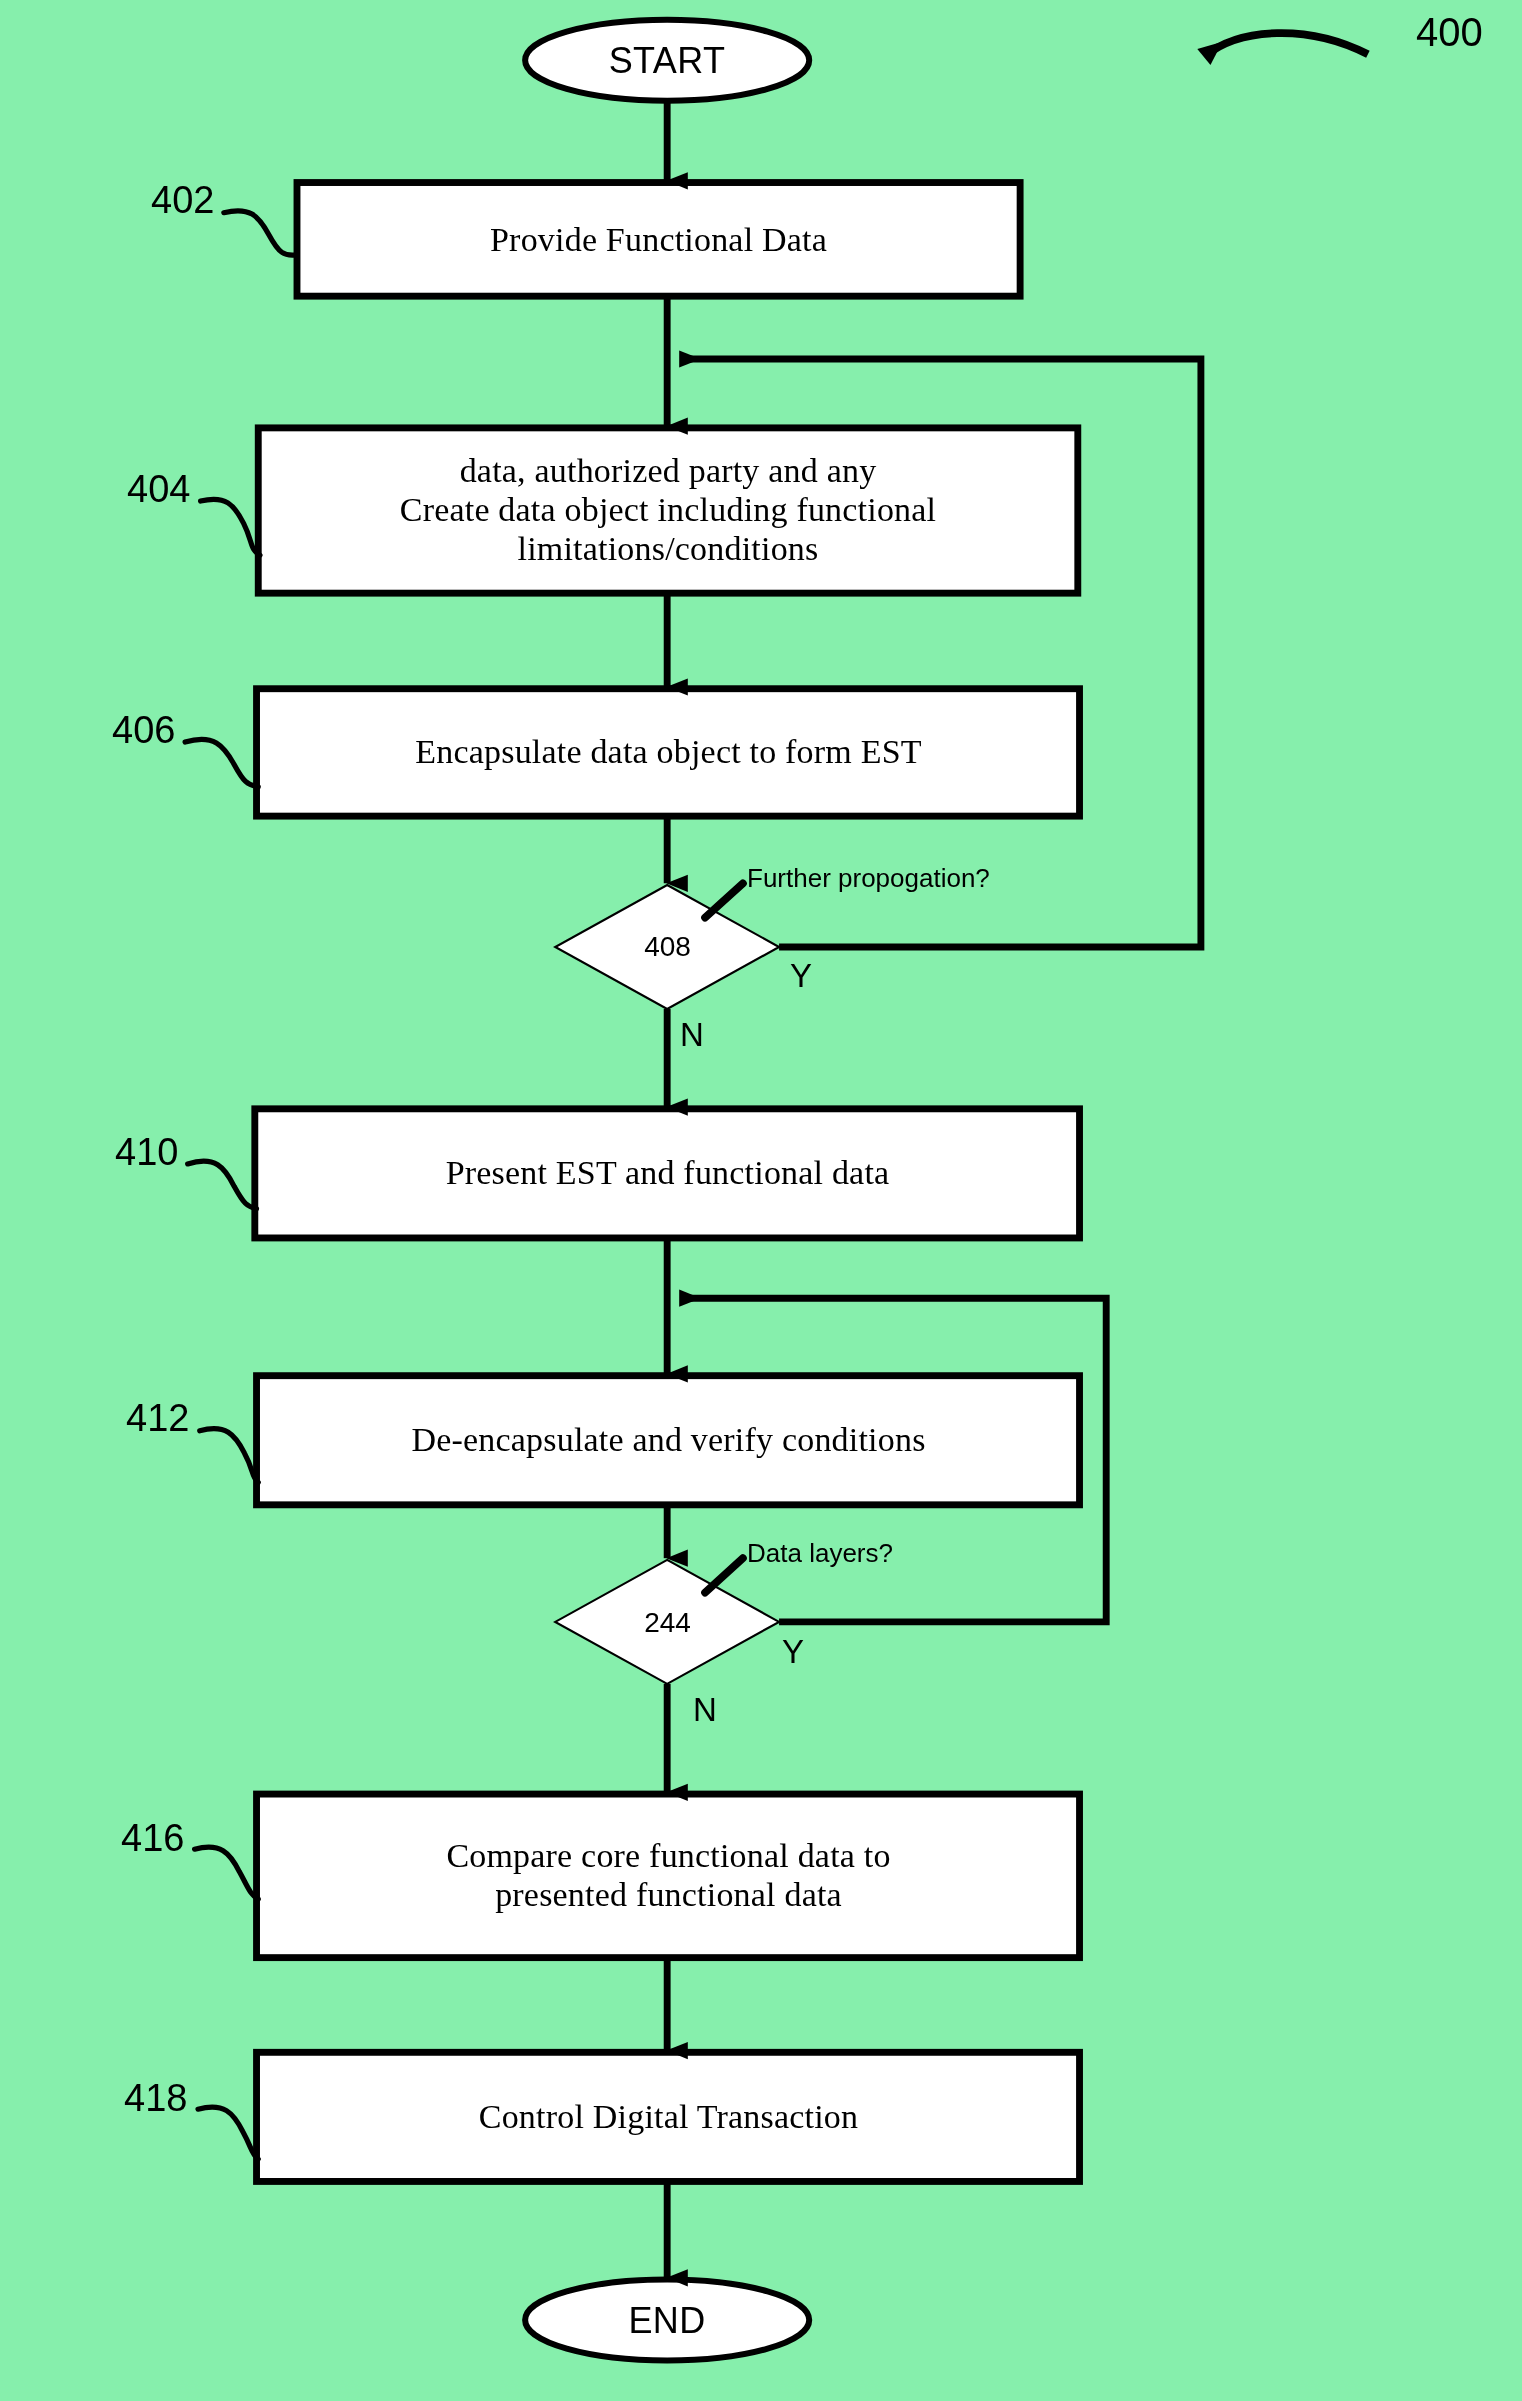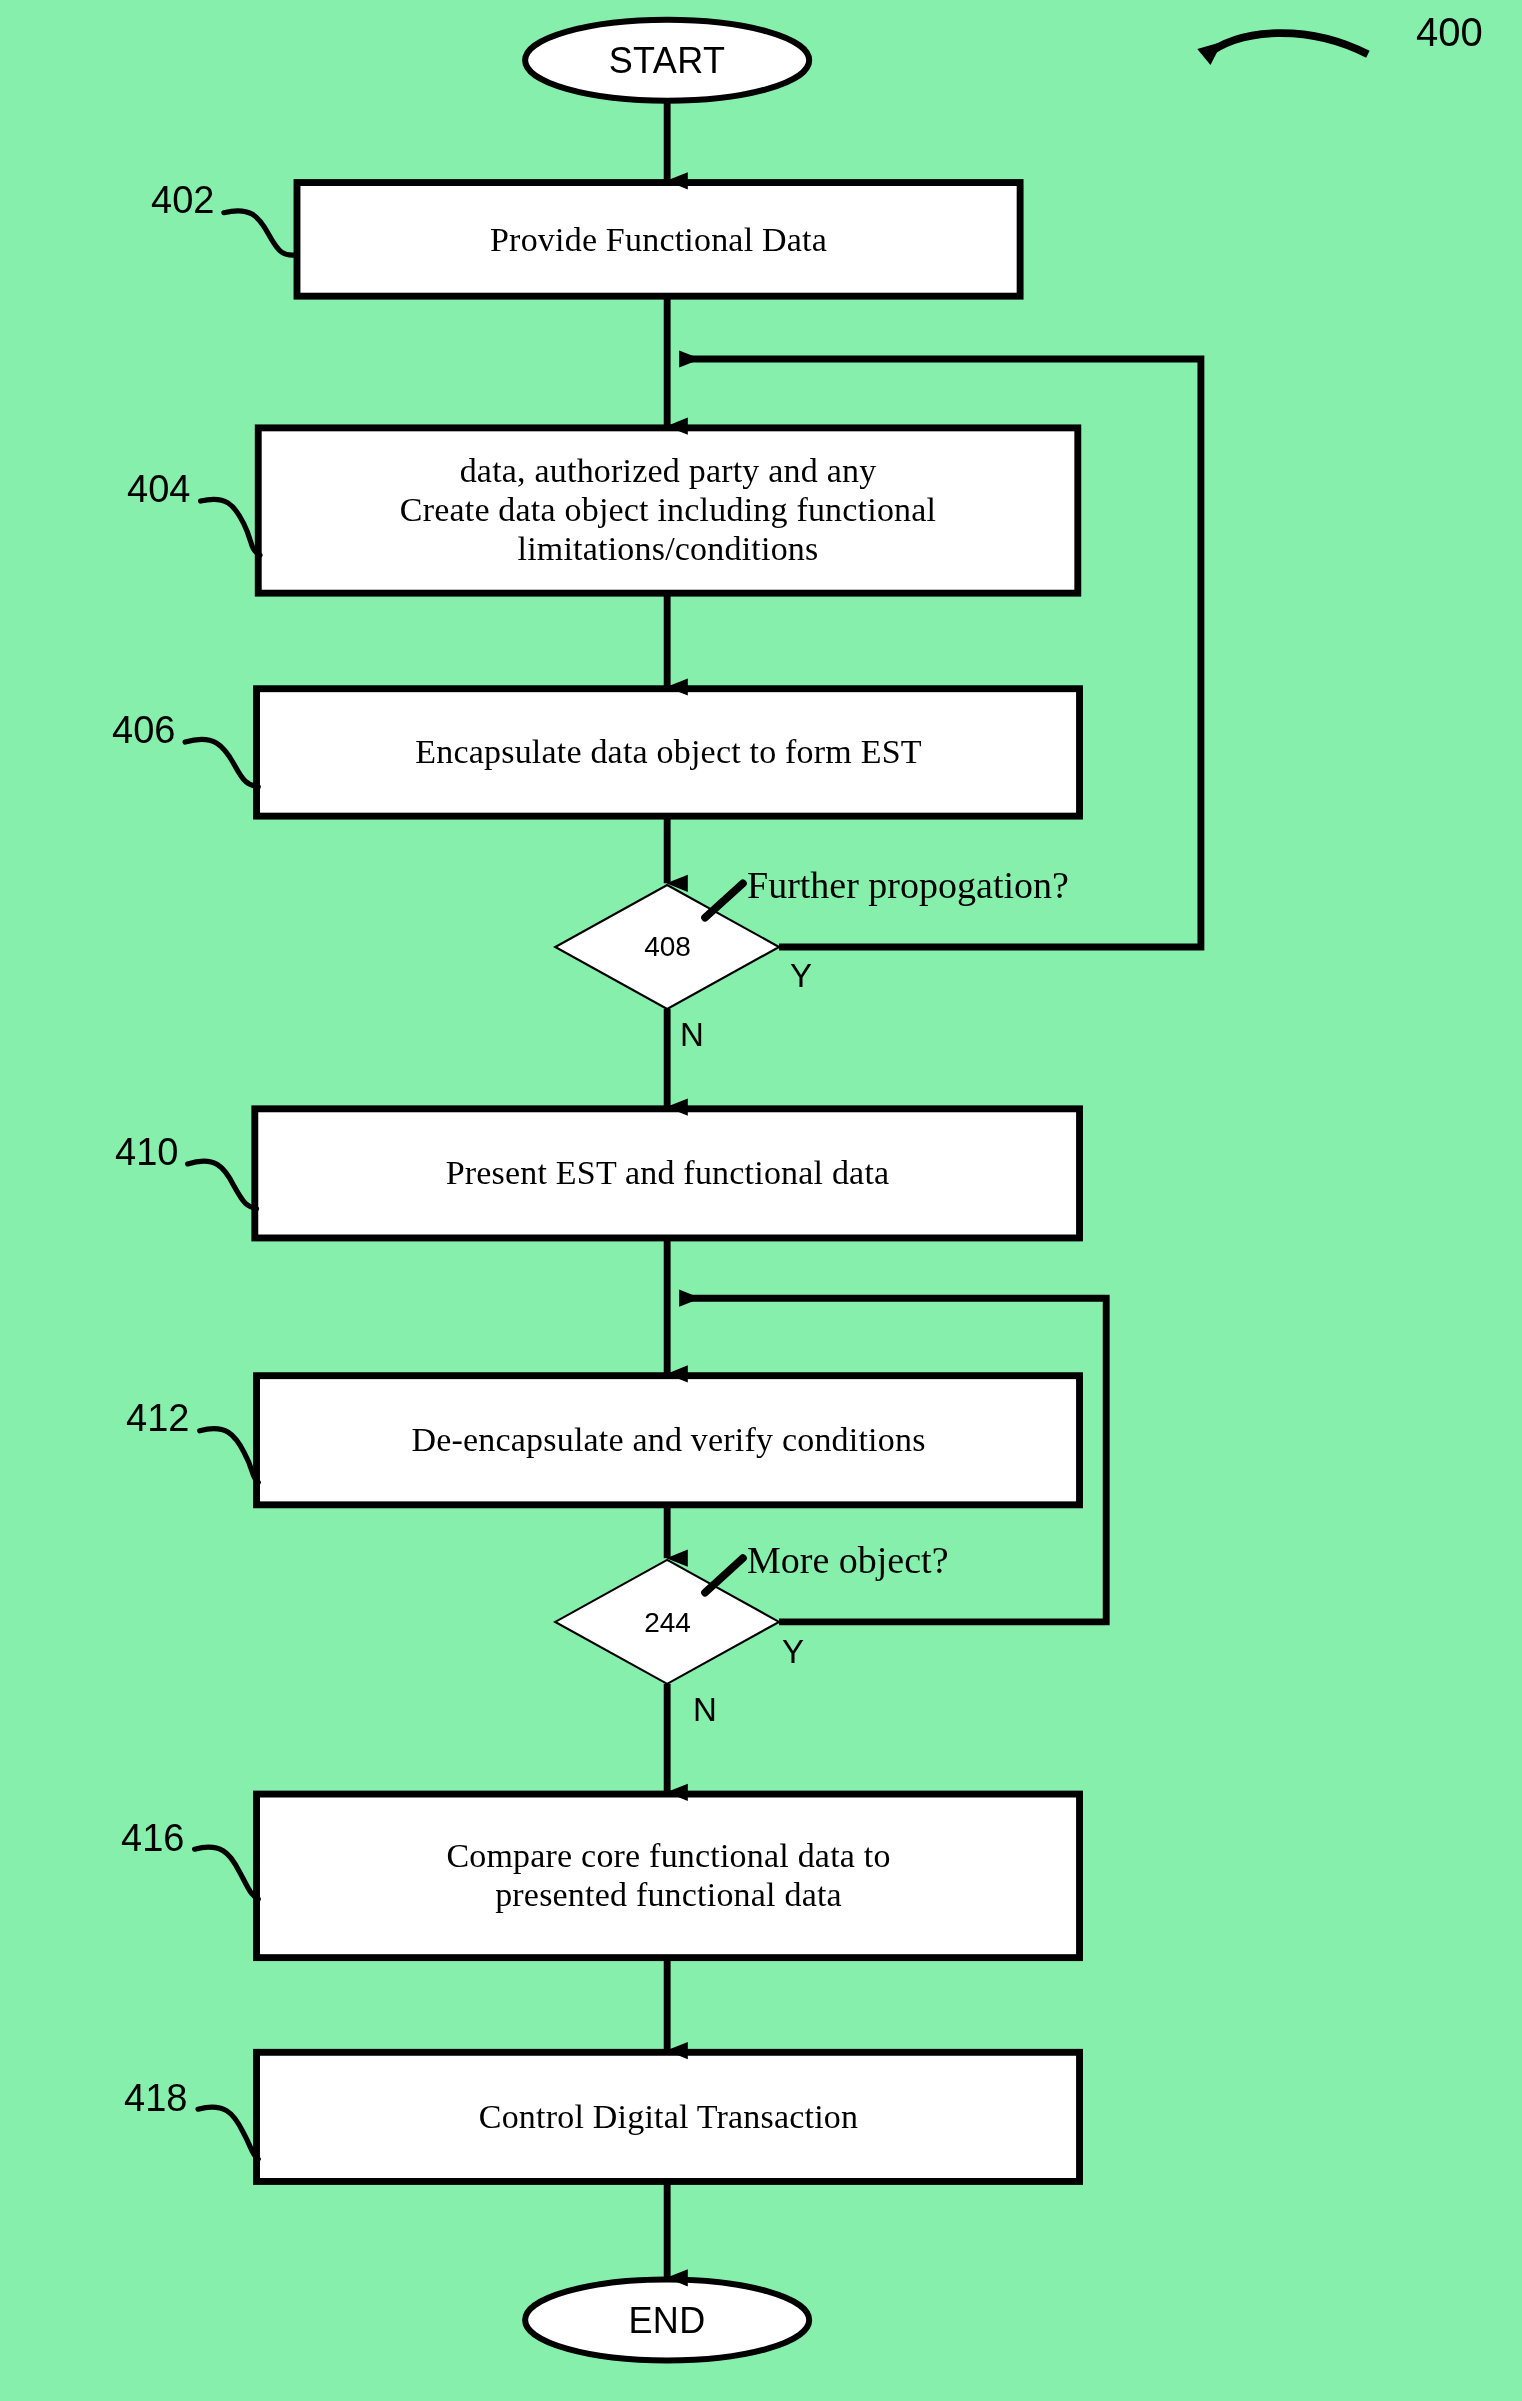--- a/index.html
+++ b/index.html
@@ -59,22 +59,22 @@
   }
   .branch-label {
     position: absolute;
     font-family: "Liberation Sans", sans-serif;
     font-size: 33px;
     color: #000000;
     white-space: nowrap;
   }
   .callout-text {
     position: absolute;
-    font-family: Liberation Serif, serif;
-    font-size: 38px;
+    font-family: Liberation Sans, sans-serif;
+    font-size: 26px;
     color: #000000;
     white-space: nowrap;
   }
   .fig-num {
     position: absolute;
     font-family: "Liberation Sans", sans-serif;
     font-size: 40px;
     color: #000000;
     white-space: nowrap;
   }
@@ -186,21 +186,21 @@
   <div class="branch-label" style="left:790px; top:957px;">Y</div>
   <div class="branch-label" style="left:680px; top:1016px;">N</div>
 
   <div class="ref-num" style="left:115px; top:1131px;">410</div>
   <div class="node-label box-label" style="left:255px; top:1109px; width:825px; height:129px;">Present EST and functional data</div>
 
   <div class="ref-num" style="left:126px; top:1397px;">412</div>
   <div class="node-label box-label" style="left:257px; top:1376px; width:823px; height:129px;">De-encapsulate and verify conditions</div>
 
   <div class="node-label decision-label" style="left:603px; top:1602px; width:129px; height:41px;">244</div>
-  <div class="callout-text" style="left:747px; top:1538px;">More object?</div>
+  <div class="callout-text" style="left:747px; top:1538px;">Data layers?</div>
   <div class="branch-label" style="left:782px; top:1633px;">Y</div>
   <div class="branch-label" style="left:693px; top:1691px;">N</div>
 
   <div class="ref-num" style="left:121px; top:1817px;">416</div>
   <div class="node-label box-label" style="left:257px; top:1794px; width:823px; height:164px; flex-direction:column;">
     <span>Compare core functional data to</span>
     <span>presented functional data</span>
   </div>
 
   <div class="ref-num" style="left:124px; top:2077px;">418</div>

